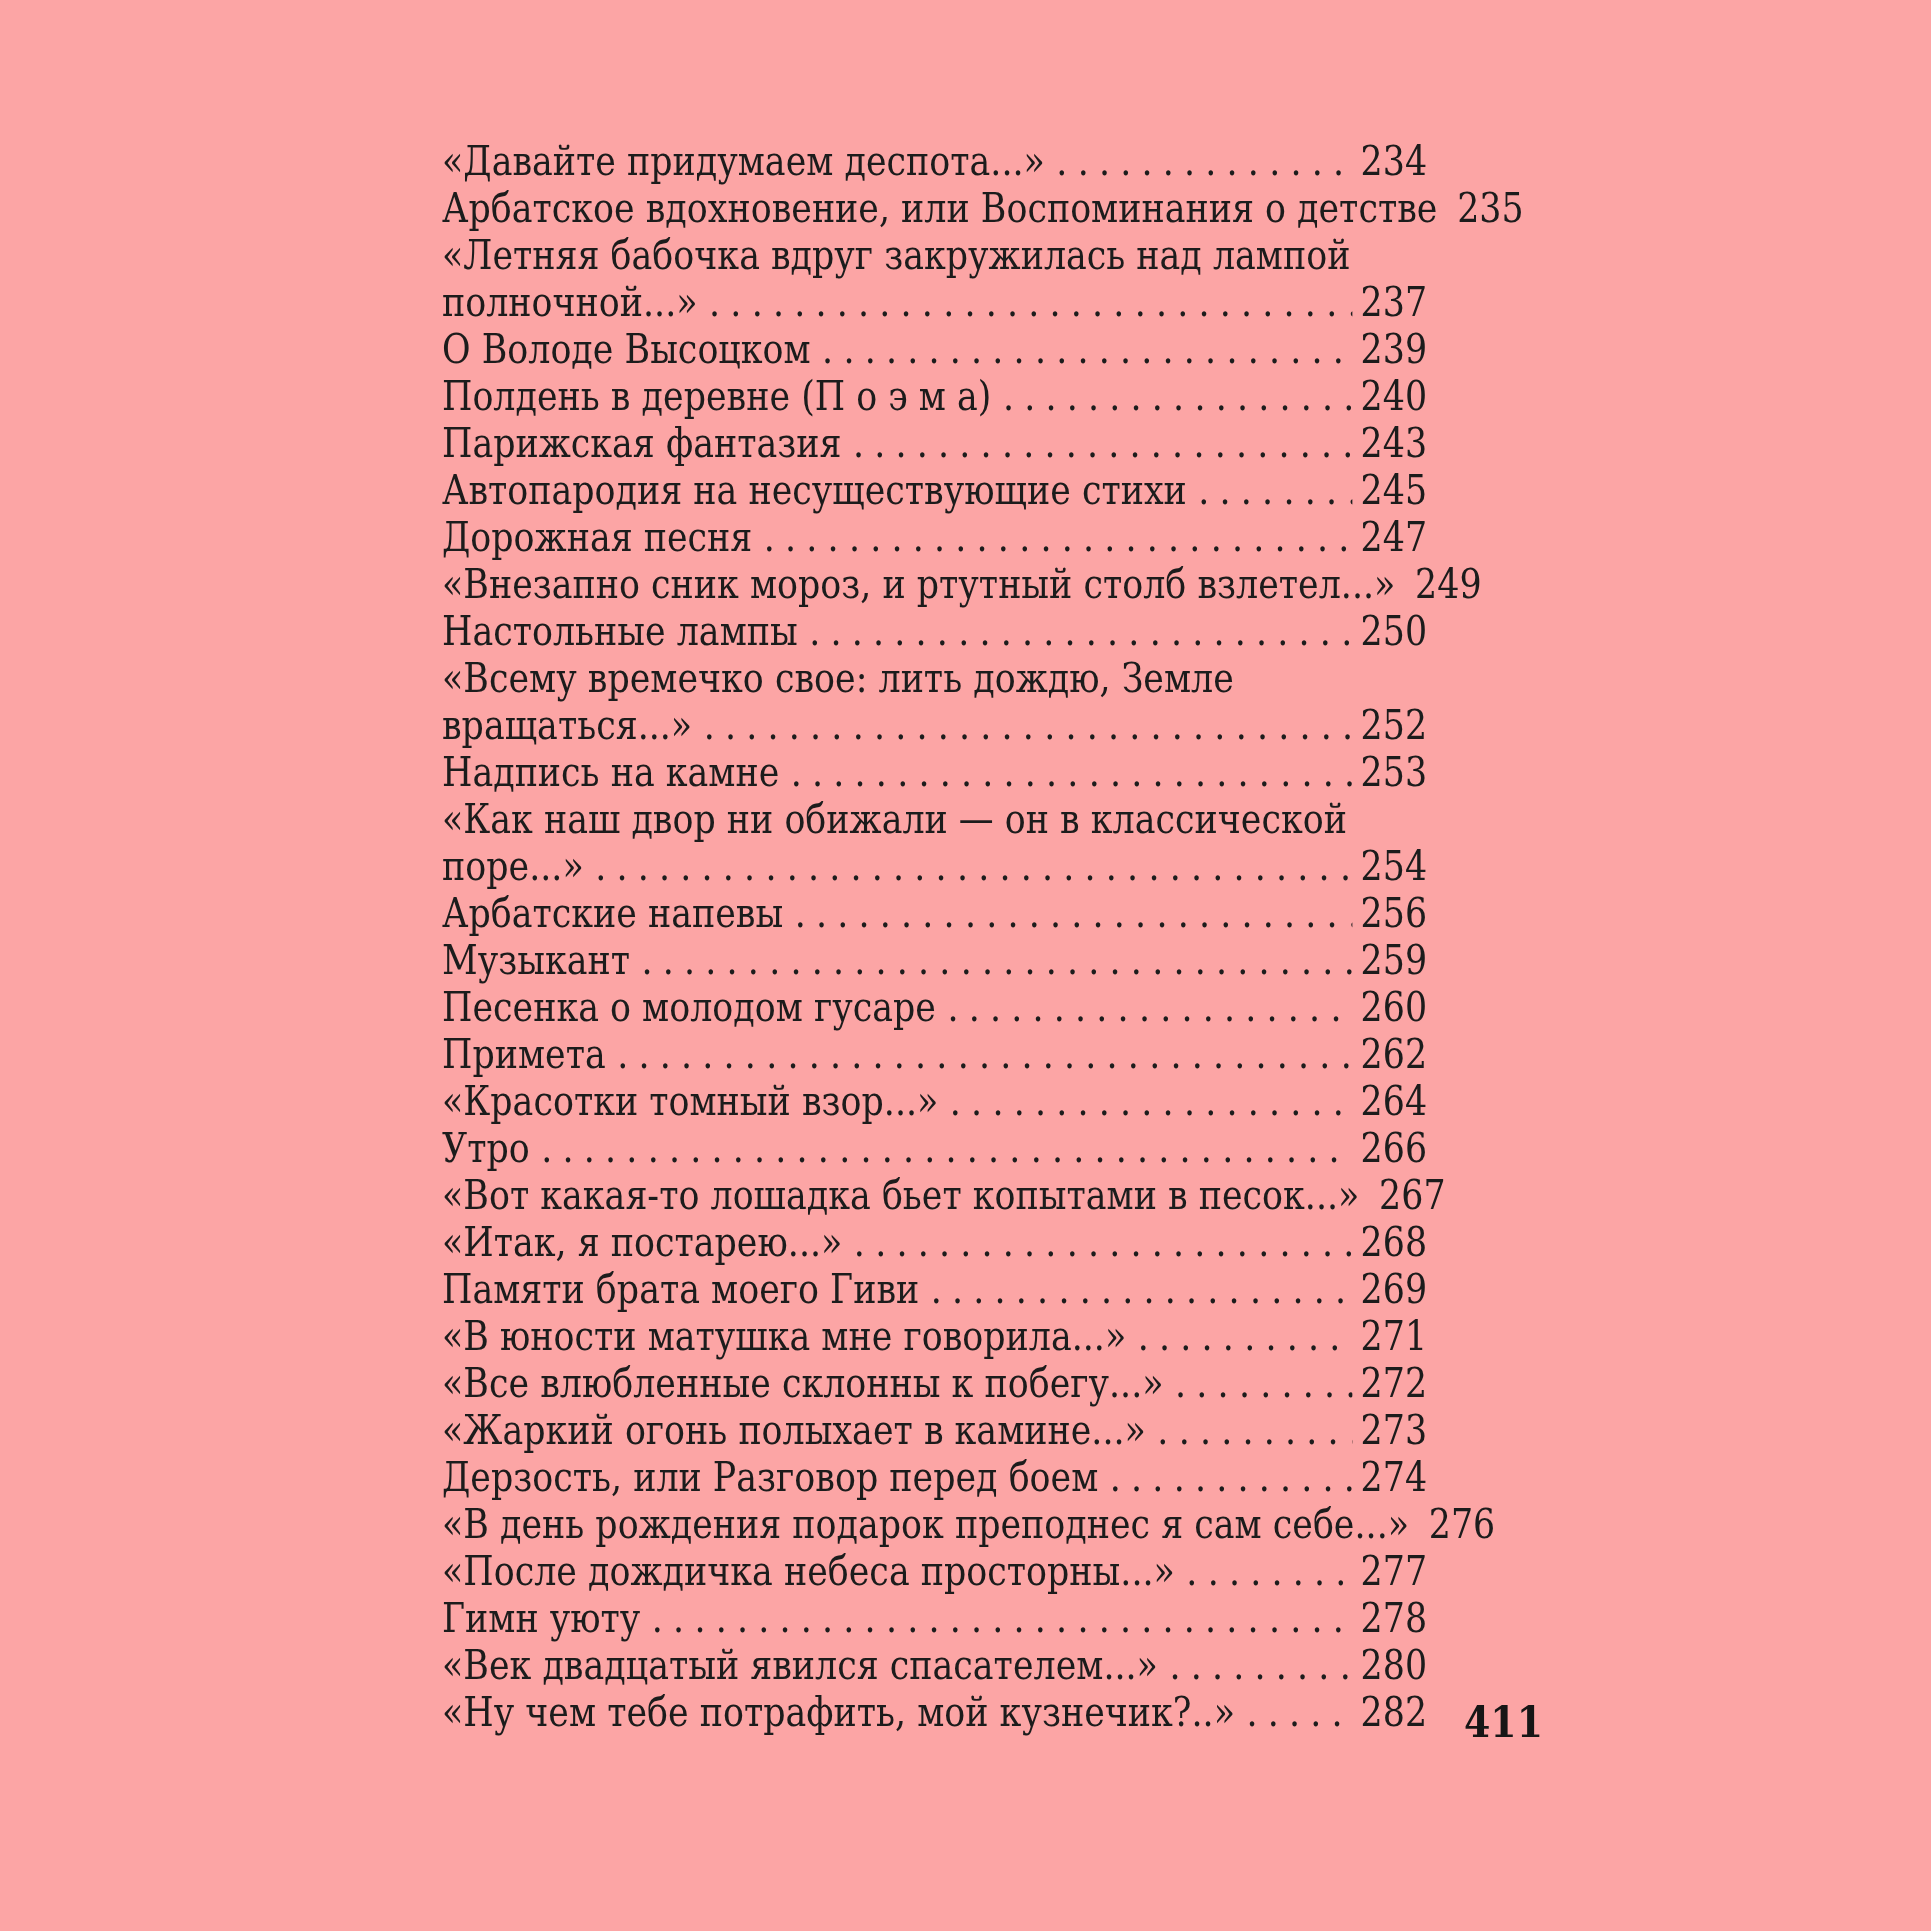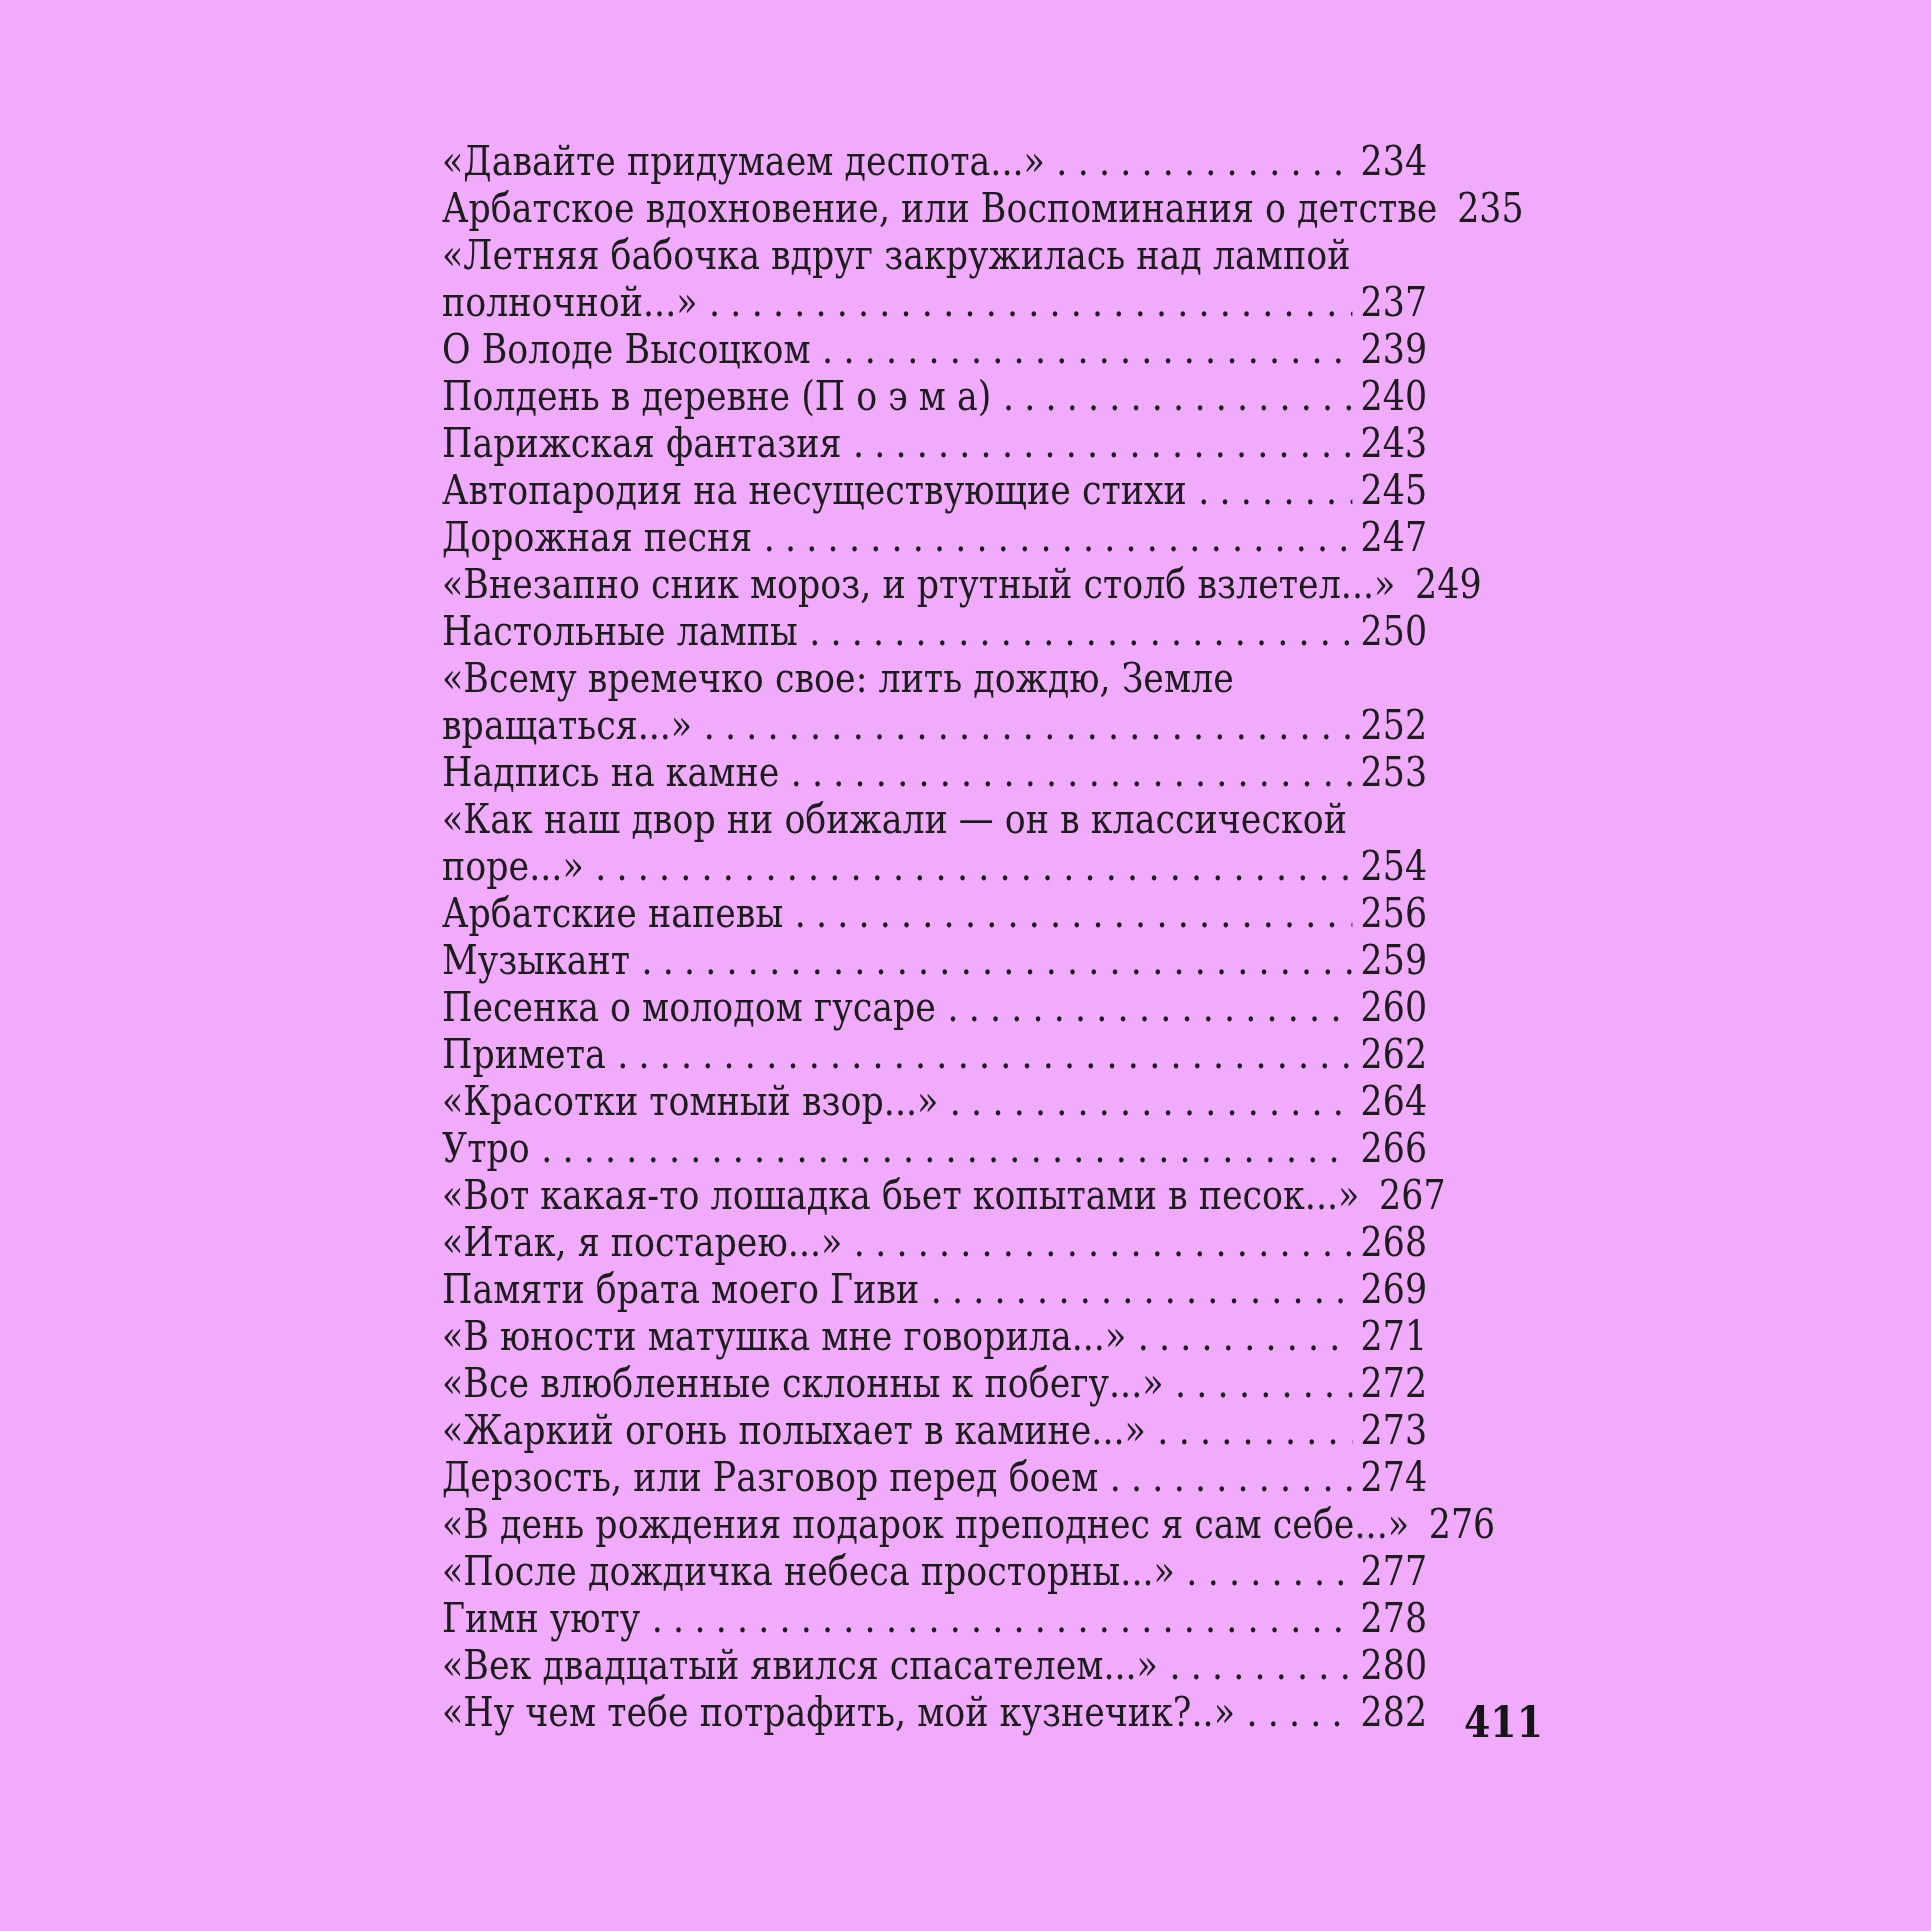--- a/index.html
+++ b/index.html
@@ -4,21 +4,21 @@
 <style>
   html, body {
     margin: 0;
     padding: 0;
     background: #ffffff;
   }
   .page {
     position: relative;
     width: 1931px;
     height: 1931px;
-    background: #f0abfc;
+    background: #fca5a5;
     overflow: hidden;
   }
   .toc {
     position: absolute;
     left: 442px;
     top: 138px;
     width: 1159px;
     transform: scaleX(0.85);
     transform-origin: 0 0;
     font-family: "DejaVu Serif", "Liberation Serif", serif;

